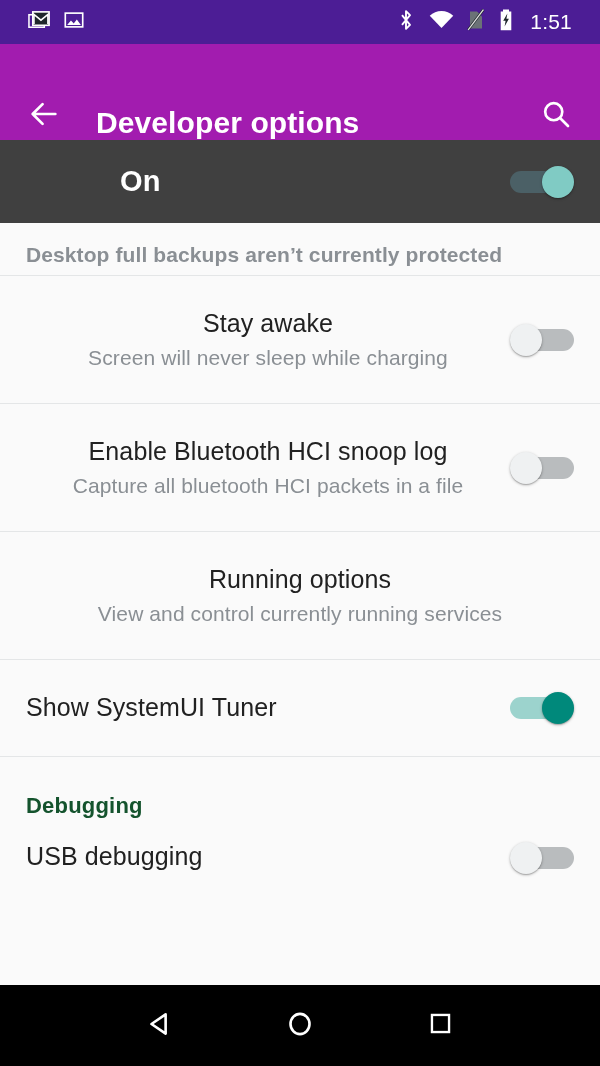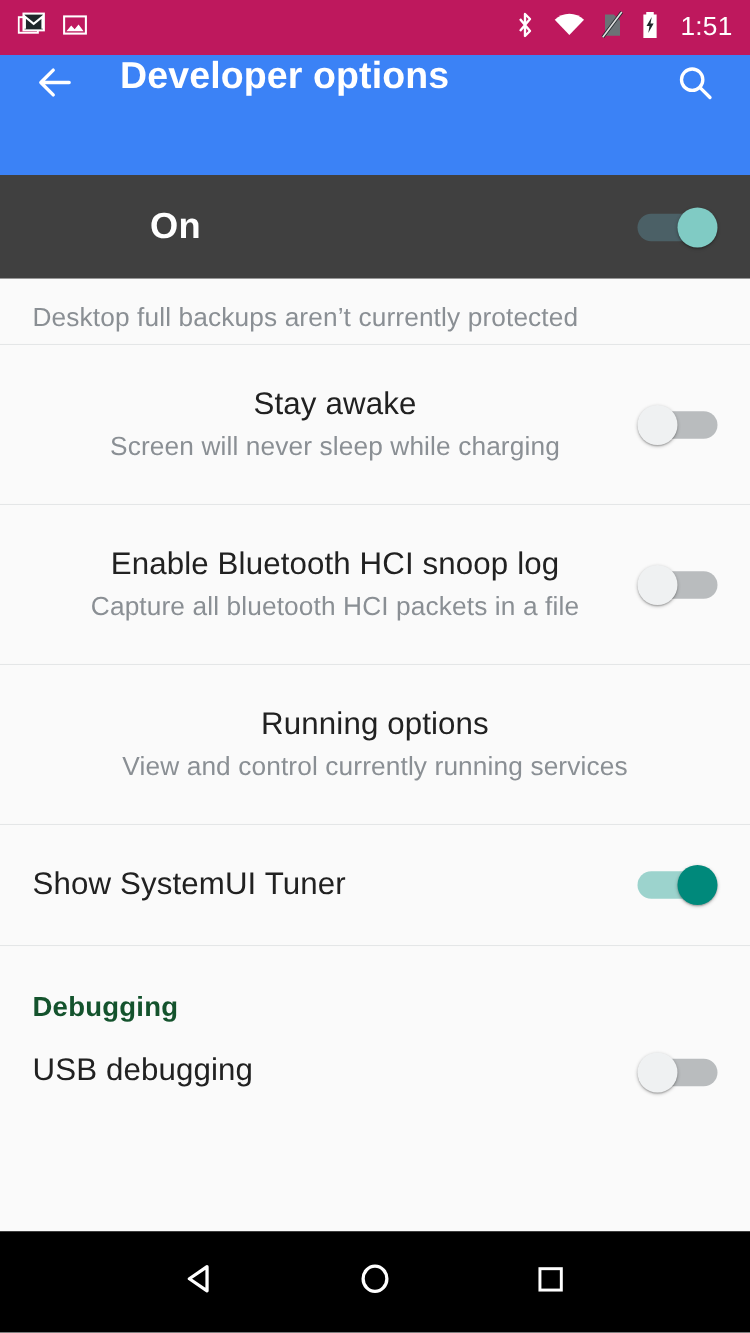--- a/index.html
+++ b/index.html
@@ -6,31 +6,31 @@
   html,body { width:600px; height:1066px; }
   body {
     font-family:"Liberation Sans", sans-serif;
     background:#FAFAFA;
     overflow:hidden;
     position:relative;
   }
 
   
   .statusbar{
-    height:44px; background:#be185d; display:flex; 
-    padding:0 14px; position:relative;
+    height:44px; background:#4c1d95; display:flex; 
+    padding:0 28px; position:relative;
   }
   .sb-left{ display:flex; align-items:center; gap:12px; }
   .sb-right{ display:flex; align-items:center; gap:13px; margin-left:auto; }
   .sb-time{ color:#FFFFFF; font-size:21px; letter-spacing:.2px; margin-left:3px; }
   .sb-ico{ display:block; }
 
   
   .toolbar{
-    height:96px; background:#3b82f6; display:flex; align-items:flex-start;
+    height:96px; background:#a21caf; display:flex; align-items:flex-end;
     padding:0 20px; position:relative;
   }
   .back-btn{ width:48px; height:48px; display:flex; align-items:center; justify-content:center; cursor:pointer; }
   .toolbar-title{
     color:#FFFFFF; font-size:30px; font-weight:bold; margin-left:28px;
     white-space:nowrap; letter-spacing:.1px;
   }
   .search-btn{ width:48px; height:48px; display:flex; align-items:center; justify-content:center; margin-left:auto; cursor:pointer; }
 
   
@@ -51,21 +51,21 @@
   .row{
     display:flex; align-items:center; position:relative;
     padding:0 26px 0 26px; background:#FAFAFA; cursor:pointer;
   }
   .row-texts{ flex:1 1 auto; min-width:0; }
   .row-title{ color:#212121; font-size:25px; line-height:1.25; letter-spacing:.1px; }
   .row-summary{ color:#8A8F94; font-size:21px; line-height:1.3; margin-top:5px; letter-spacing:.1px; }
   .divider{ height:1px; background:#E4E6E7; margin:0; }
 
   .row.clipped{ height:52px; align-items:flex-end; padding-bottom:7px; }
-  .row.clipped .row-summary{ margin-top:0; }
+  .row.clipped .row-summary{ margin-top:0;font-weight:bold; }
 
   .row.two-line{ height:127px;text-align:center; }
   .row.one-line{ height:96px;gap:18px; }
   .row.theme{ height:121px; align-items:flex-start; padding-top:24px; }
   .row.section-head{ height:72px; align-items:flex-end; padding-bottom:10px; }
   .section-title{ color:#14532d; font-size:22px; font-weight:bold; letter-spacing:.2px; }
   .row.last{ height:62px; align-items:flex-start; padding-top:12px; overflow:hidden;gap:47px; }
 
   
   .sw{ position:relative; width:64px; height:34px; flex:0 0 auto; cursor:pointer; }

